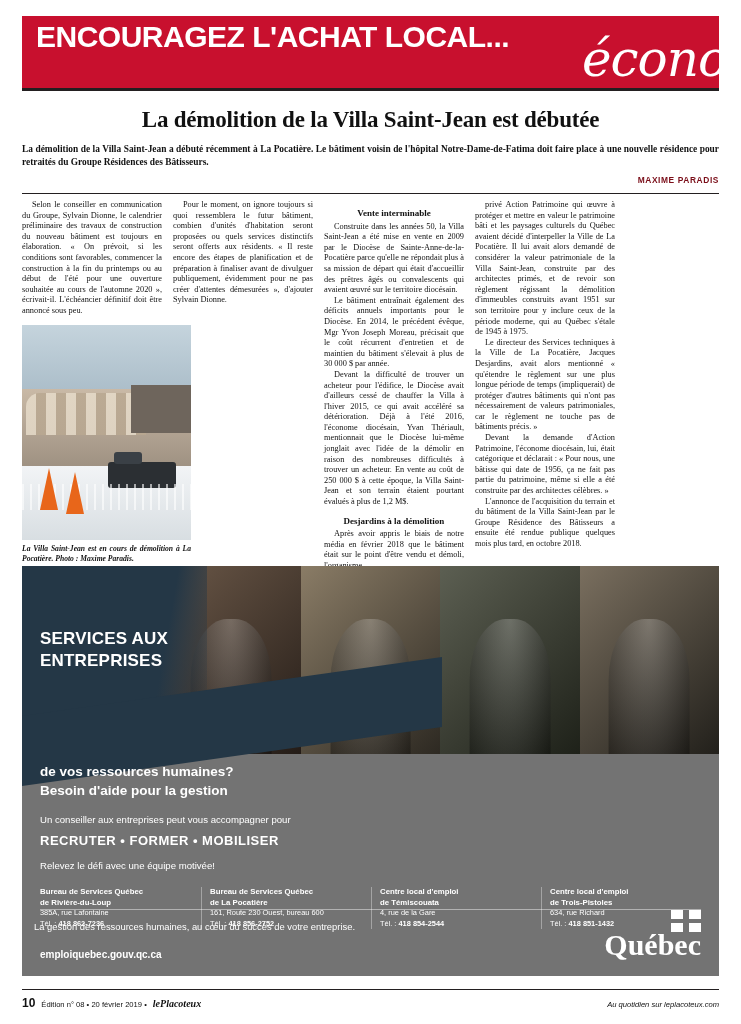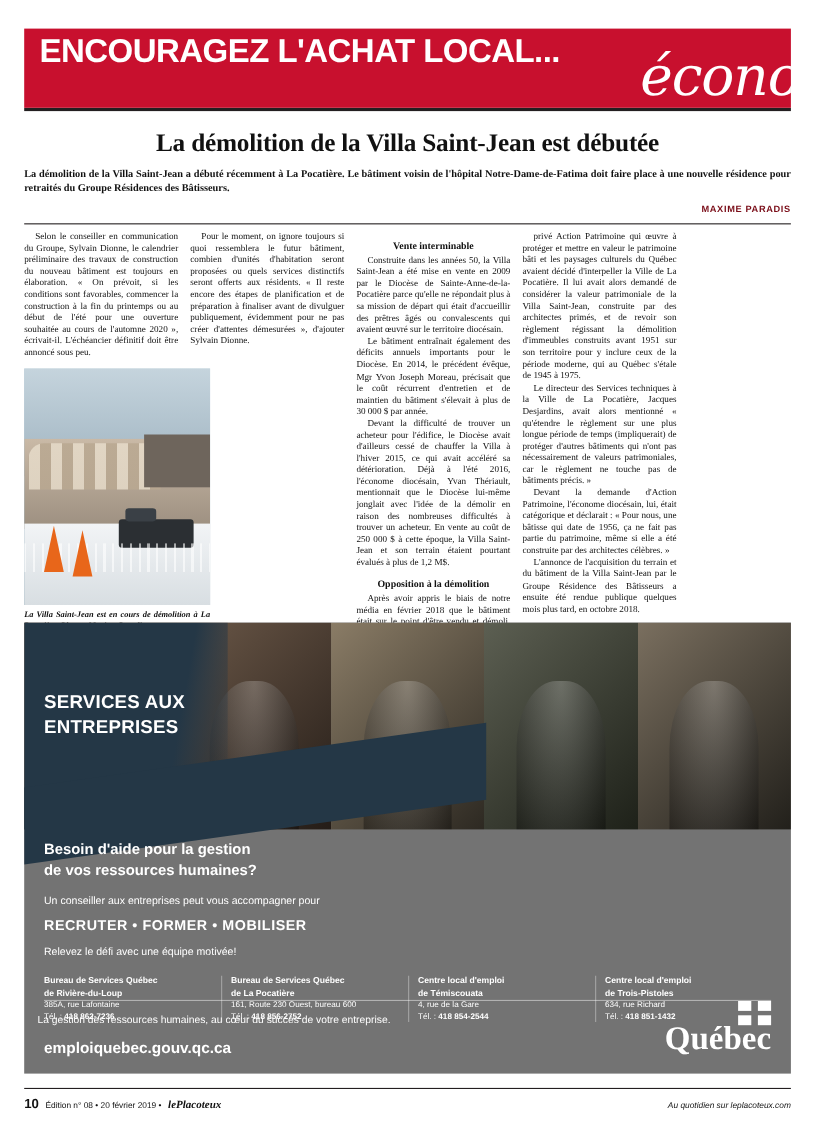--- a/index.html
+++ b/index.html
@@ -8,21 +8,21 @@
     background:#ffffff;
     font-family:"Liberation Serif", serif;
     color:#111;
     position:relative;
     overflow:hidden;
   }
   .page{
     position:relative;
     width:741px;height:1024px;
     box-sizing:border-box;
-    padding:26px 22px 0 22px;
+    padding:16px 22px 0 22px;
   }
 
   
   .topad{
     position:relative;
     height:72px;
     background:#c8102e;
     overflow:hidden;
   }
   .topad .line1{
@@ -241,21 +241,21 @@
     background:rgba(255,255,255,.45);
   }
   .ad-tag{
     position:absolute;left:12px;bottom:44px;
     font-family:"Liberation Sans", sans-serif;
     font-size:9.4px;
   }
   .ad-url{
     position:absolute;left:18px;bottom:16px;
     font-family:"Liberation Sans", sans-serif;
-    font-weight:bold;font-size:14px;
+    font-weight:bold;font-size:10px;
   }
   .qc{
     position:absolute;right:18px;bottom:14px;
     font-family:"Liberation Serif", serif;
     font-weight:bold;font-size:30px;color:#fff;
   }
   .qc-flag{
     position:absolute;right:18px;bottom:44px;
     width:30px;height:22px;
   }
@@ -323,21 +323,21 @@
 
     <div class="col">
       <p class="first">Pour le moment, on ignore toujours si quoi ressemblera le futur bâtiment, combien d'unités d'habitation seront proposées ou quels services distinctifs seront offerts aux résidents. « Il reste encore des étapes de planification et de préparation à finaliser avant de divulguer publiquement, évidemment pour ne pas créer d'attentes démesurées », d'ajouter Sylvain Dionne.</p>
     </div>
 
     <div class="col">
       <div class="subhead">Vente interminable</div>
       <p>Construite dans les années 50, la Villa Saint-Jean a été mise en vente en 2009 par le Diocèse de Sainte-Anne-de-la-Pocatière parce qu'elle ne répondait plus à sa mission de départ qui était d'accueillir des prêtres âgés ou convalescents qui avaient œuvré sur le territoire diocésain.</p>
       <p>Le bâtiment entraînait également des déficits annuels importants pour le Diocèse. En 2014, le précédent évêque, Mgr Yvon Joseph Moreau, précisait que le coût récurrent d'entretien et de maintien du bâtiment s'élevait à plus de 30 000 $ par année.</p>
       <p>Devant la difficulté de trouver un acheteur pour l'édifice, le Diocèse avait d'ailleurs cessé de chauffer la Villa à l'hiver 2015, ce qui avait accéléré sa détérioration. Déjà à l'été 2016, l'économe diocésain, Yvan Thériault, mentionnait que le Diocèse lui-même jonglait avec l'idée de la démolir en raison des nombreuses difficultés à trouver un acheteur. En vente au coût de 250 000 $ à cette époque, la Villa Saint-Jean et son terrain étaient pourtant évalués à plus de 1,2 M$.</p>
-      <div class="subhead">Opposition à la démolition</div>
+      <div class="subhead">Desjardins à la démolition</div>
       <p>Après avoir appris le biais de notre média en février 2018 que le bâtiment était sur le point d'être vendu et démoli, l'organisme</p>
     </div>
 
     <div class="col">
       <p>privé Action Patrimoine qui œuvre à protéger et mettre en valeur le patrimoine bâti et les paysages culturels du Québec avaient décidé d'interpeller la Ville de La Pocatière. Il lui avait alors demandé de considérer la valeur patrimoniale de la Villa Saint-Jean, construite par des architectes primés, et de revoir son règlement régissant la démolition d'immeubles construits avant 1951 sur son territoire pour y inclure ceux de la période moderne, qui au Québec s'étale de 1945 à 1975.</p>
       <p>Le directeur des Services techniques à la Ville de La Pocatière, Jacques Desjardins, avait alors mentionné « qu'étendre le règlement sur une plus longue période de temps (impliquerait) de protéger d'autres bâtiments qui n'ont pas nécessairement de valeurs patrimoniales, car le règlement ne touche pas de bâtiments précis. »</p>
       <p>Devant la demande d'Action Patrimoine, l'économe diocésain, lui, était catégorique et déclarait : « Pour nous, une bâtisse qui date de 1956, ça ne fait pas partie du patrimoine, même si elle a été construite par des architectes célèbres. »</p>
       <p>L'annonce de l'acquisition du terrain et du bâtiment de la Villa Saint-Jean par le Groupe Résidence des Bâtisseurs a ensuite été rendue publique quelques mois plus tard, en octobre 2018.</p>
     </div>
   </div>
@@ -362,22 +362,22 @@
     </div>
     <div class="ad-left-panel"></div>
     <div class="ad-diag"></div>
     <div class="ad-title">
       <div>SERVICES AUX</div>
       <div>ENTREPRISES</div>
     </div>
 
     <div class="ad-body">
       <div class="ad-h2">
+        <div>de vos ressources humaines?</div>
         <div>Besoin d'aide pour la gestion</div>
-        <div>de vos ressources humaines?</div>
       </div>
       <div class="ad-p">Un conseiller aux entreprises peut vous accompagner pour</div>
       <div class="ad-verbs">RECRUTER • FORMER • MOBILISER</div>
       <div class="ad-p2">Relevez le défi avec une équipe motivée!</div>
 
       <div class="offices">
         <div class="office">
           <div class="oname">Bureau de Services Québec</div>
           <div class="oname">de Rivière-du-Loup</div>
           <div>385A, rue Lafontaine</div>

